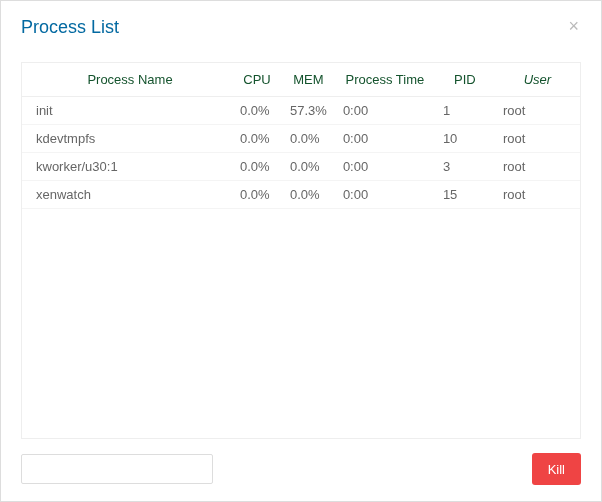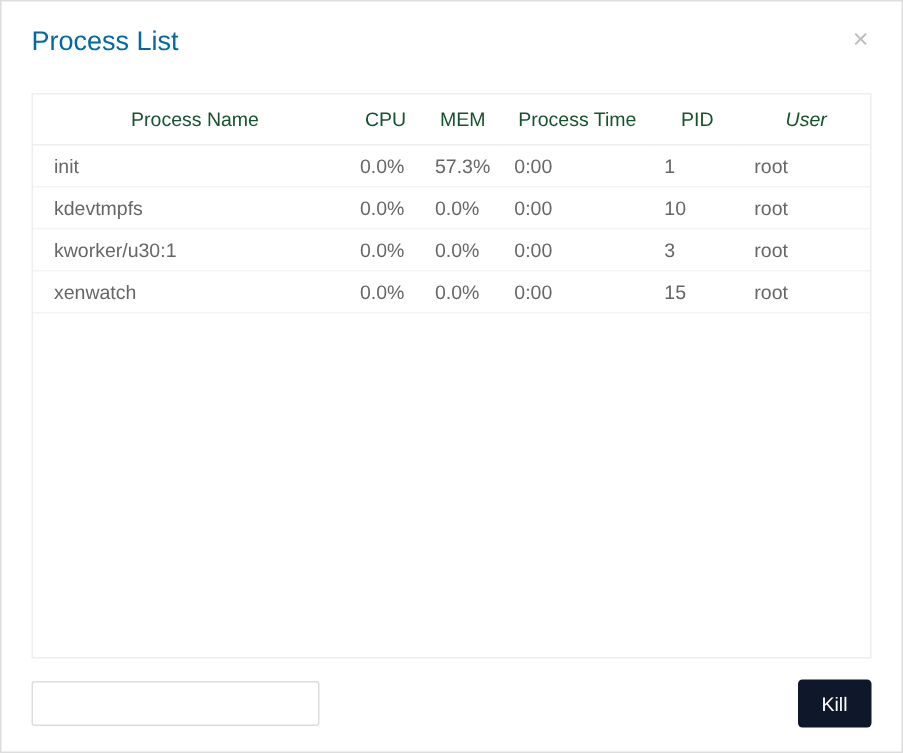--- a/index.html
+++ b/index.html
@@ -99,21 +99,21 @@
       height: 32px;
       padding: 0 16px;
       border: none;
       border-radius: 3px;
       font-size: 13px;
       font-weight: 500;
       color: #fff;
       cursor: pointer;
       font-family: inherit;
     }
-    .btn-gray { background: #0f172a; }
+    .btn-gray { background: #ef4444; }
     .btn-red { background: #ed6b6b; }
   </style>
 </head>
 <body>
 
 <div class="modal">
   <div class="modal-header">
     <div class="modal-title">Process List</div>
     <button class="close-btn">×</button>
   </div>

